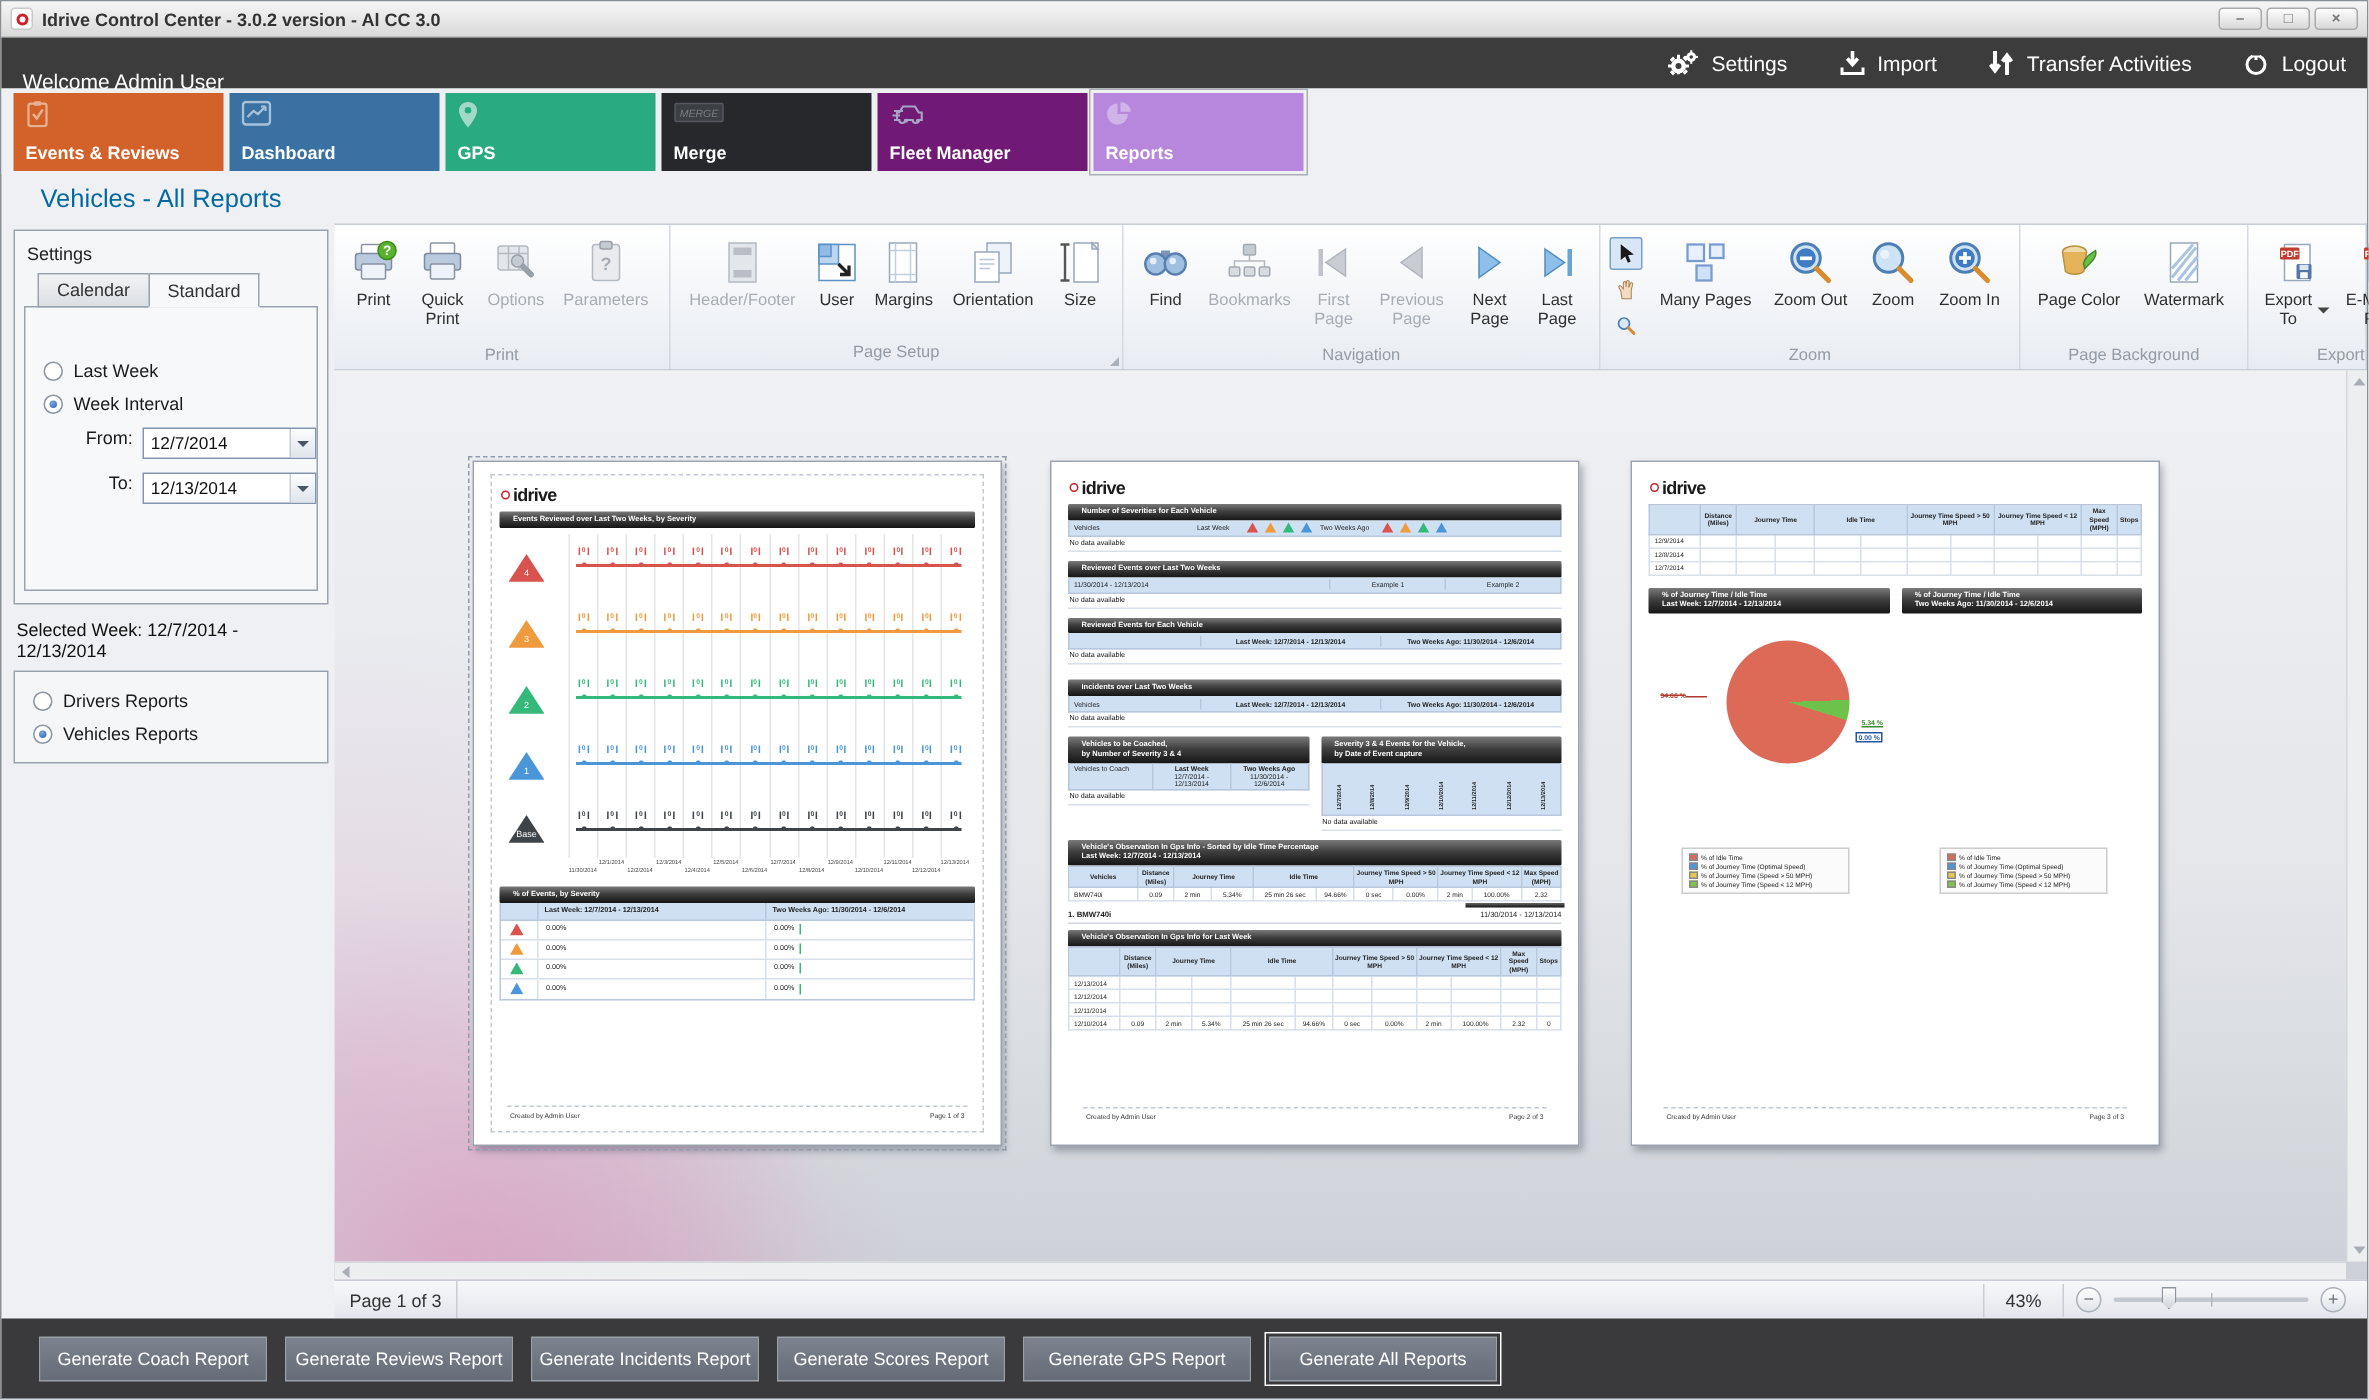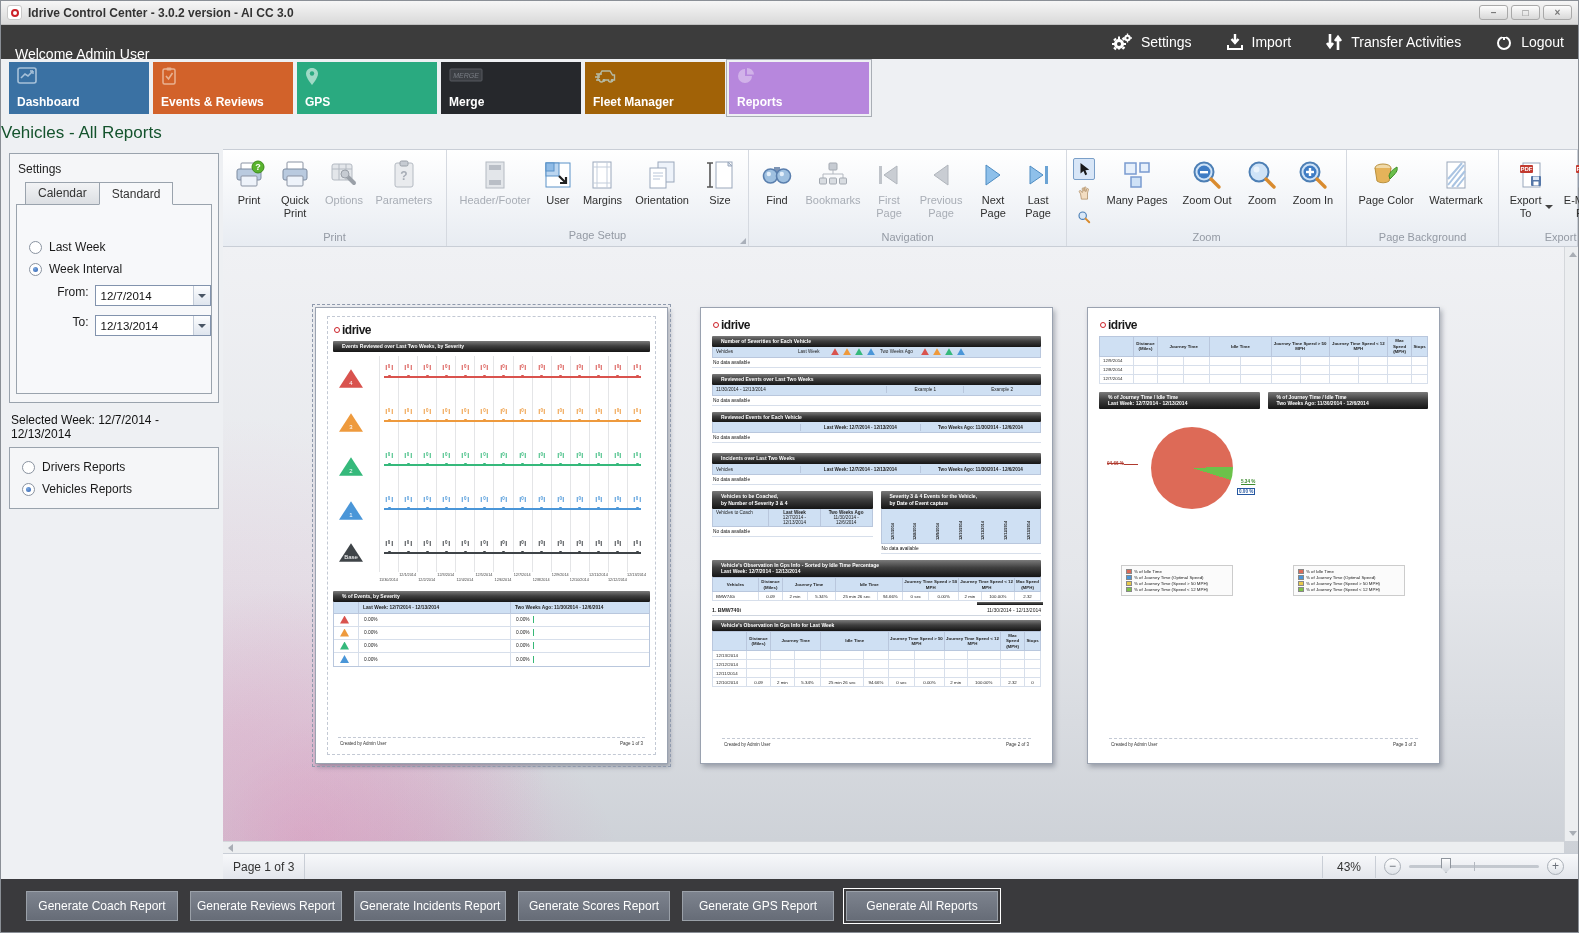--- a/index.html
+++ b/index.html
@@ -21,21 +21,21 @@
   .hact svg { display:block; }
 
   
   .tabstrip { height:57px; display:flex; gap:4px; padding:3px 0 0 8px; background:#eef0f3; flex:0 0 auto; }
   .tabtile { width:140px; height:52px; position:relative; color:#fff; padding:5px 8px; }
   .tabtile .tlabel { position:absolute; left:8px; bottom:5px; font-size:12px; font-weight:bold; }
   .tabtile .ticon { position:absolute; left:8px; top:5px; opacity:.7; }
   .tabtile.selected { outline:1px solid #a9aeb5; outline-offset:2px; }
 
   
-  .pagetitle { height:33px; display:flex; align-items:center; padding-left:0; font-size:17px; color:#14532d; flex:0 0 auto; }
+  .pagetitle { height:33px; display:flex; align-items:center; padding-left:0; font-size:17px; color:#0369a1; flex:0 0 auto;margin-left:26px; }
 
   
   .content { flex:1; display:flex; min-height:0; }
   .sidebar { width:222px; flex:0 0 auto; padding:4px 4px 0 8px; }
   .main { flex:1; display:flex; flex-direction:column; min-width:0; }
 
   
   .settingsbox { border:1px solid #9aa3ad; background:#f5f6f8; padding:6px 0 0 0; }
   .settingslbl { font-size:12px; color:#222; padding:2px 0 6px 8px; }
   .stdpanel { margin:0 6px 8px 6px; border:1px solid #9aa3ad; background:#f7f8fa; height:190px; position:relative; }
@@ -233,51 +233,51 @@
             <circle cx="9" cy="10" r="6" stroke="#fff" stroke-width="2" fill="none"></circle>
             <rect x="8" y="1" width="2" height="6" fill="#fff"></rect>
             <rect x="6.5" y="1" width="5" height="3" fill="#3c3c3c"></rect>
           </svg>
         </span>
       <span>Logout</span>
     </span>
   </div>
 
   <div class="tabstrip">
+    <div class="tabtile" style="background:#d2622a">
+      <span class="ticon"><svg width="16" height="18" viewBox="0 0 16 18">
+            <rect x="2" y="2" width="12" height="15" rx="1.5" fill="none" stroke="#f2d4be" stroke-width="1.5"></rect>
+            <rect x="5.5" y="0.5" width="5" height="3" rx="1" fill="#f2d4be"></rect>
+            <path d="M5 9 l2.5 3 L11.5 6" stroke="#f2d4be" stroke-width="1.6" fill="none"></path>
+          </svg></span>
+      <span class="tlabel">Events &amp; Reviews</span>
+    </div>
     <div class="tabtile" style="background:#3a71a3">
       <span class="ticon"><svg width="20" height="18" viewBox="0 0 20 18">
             <rect x="1" y="1" width="18" height="15" rx="2" fill="none" stroke="#d6e4f0" stroke-width="1.6"></rect>
             <path d="M4 11 L8 7 L11 9 L16 4" stroke="#d6e4f0" stroke-width="1.6" fill="none"></path>
             <path d="M16 4 l-3 0 m3 0 l0 3" stroke="#d6e4f0" stroke-width="1.4" fill="none"></path>
           </svg></span>
       <span class="tlabel">Dashboard</span>
-    </div>
-    <div class="tabtile" style="background:#d2622a">
-      <span class="ticon"><svg width="16" height="18" viewBox="0 0 16 18">
-            <rect x="2" y="2" width="12" height="15" rx="1.5" fill="none" stroke="#f2d4be" stroke-width="1.5"></rect>
-            <rect x="5.5" y="0.5" width="5" height="3" rx="1" fill="#f2d4be"></rect>
-            <path d="M5 9 l2.5 3 L11.5 6" stroke="#f2d4be" stroke-width="1.6" fill="none"></path>
-          </svg></span>
-      <span class="tlabel">Events &amp; Reviews</span>
     </div>
     <div class="tabtile" style="background:#2aaa80">
       <span class="ticon"><svg width="14" height="19" viewBox="0 0 14 19">
             <path d="M7 1 C3.5 1 1 3.6 1 6.8 C1 11 7 18 7 18 S13 11 13 6.8 C13 3.6 10.5 1 7 1 Z" fill="#d3efe4"></path>
             <circle cx="7" cy="6.5" r="2.2" fill="#2aaa80"></circle>
           </svg></span>
       <span class="tlabel">GPS</span>
     </div>
     <div class="tabtile" style="background:#26282c">
       <span class="ticon"><svg width="34" height="16" viewBox="0 0 34 16">
             <rect x="1" y="2" width="32" height="12" rx="1" fill="#46494f" stroke="#6a6e75"></rect>
             <text x="17" y="11" text-anchor="middle" font-size="7" font-style="italic" fill="#9ba0a8" font-family="Liberation Sans, sans-serif">MERGE</text>
           </svg></span>
       <span class="tlabel">Merge</span>
     </div>
-    <div class="tabtile" style="background:#a16207">
+    <div class="tabtile" style="background:#701a75">
       <span class="ticon"><svg width="26" height="18" viewBox="0 0 26 18">
             <path d="M9 4 h8 l2.5 4 h2 v5 h-2 a2 2 0 0 1 -4 0 h-5 a2 2 0 0 1 -4 0 h-1.5 v-5 h1.5 z" fill="none" stroke="#bfe0e8" stroke-width="1.4"></path>
             <path d="M3 7 h6 M2 10 h5 M3 13 h4" stroke="#bfe0e8" stroke-width="1.3"></path>
             <circle cx="11" cy="13.5" r="1.4" fill="#bfe0e8"></circle>
             <circle cx="19" cy="13.5" r="1.4" fill="#bfe0e8"></circle>
           </svg></span>
       <span class="tlabel">Fleet Manager</span>
     </div>
     <div class="tabtile selected" style="background:#b787dd">
       <span class="ticon"><svg width="18" height="18" viewBox="0 0 18 18">

